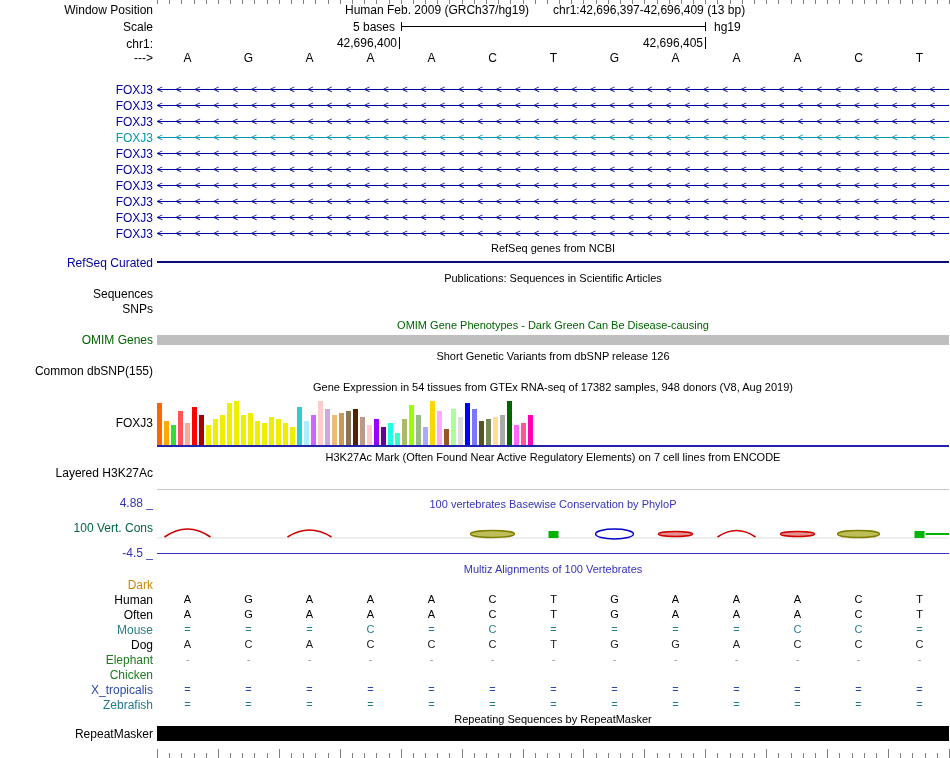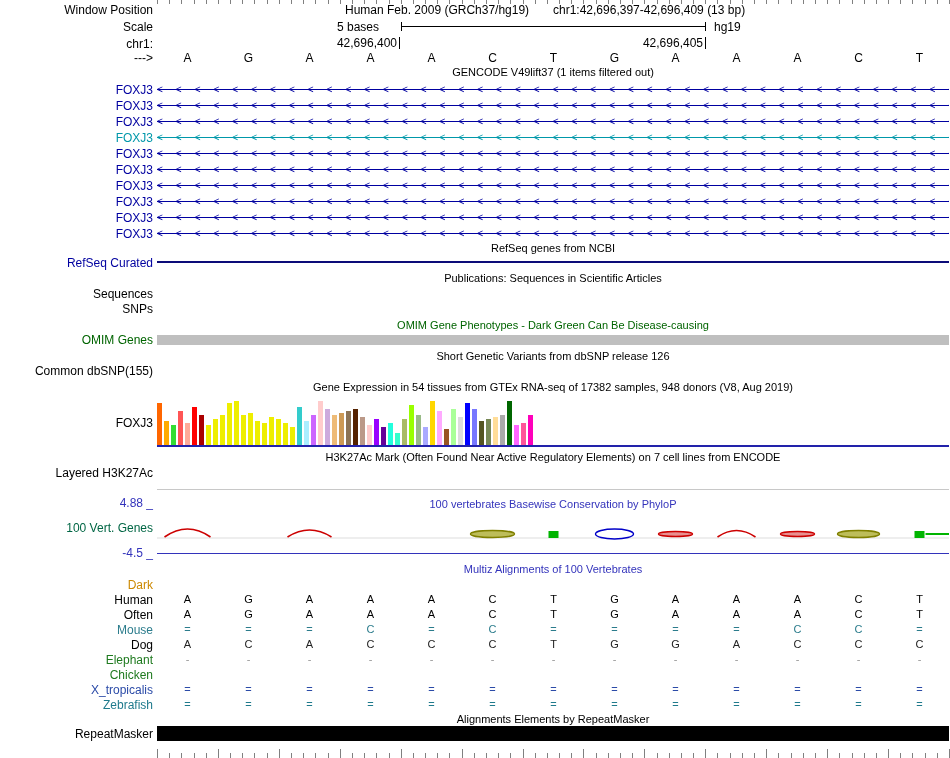--- a/index.html
+++ b/index.html
@@ -105,21 +105,21 @@
       <div class="tick" style="left: 924.631px; height: 4px; top: 0px;"></div>
       <div class="tick" style="left: 936.815px; height: 4px; top: 0px;"></div>
       <div class="tick" style="left: 949px; height: 4px; top: 0px;"></div>
     </div>
 
   <div class="lbl" style="top:3px">Window Position</div>
   <div class="txt" style="left:345px;top:3px">Human Feb. 2009 (GRCh37/hg19)</div>
   <div class="txt" style="left:553px;top:3px">chr1:42,696,397-42,696,409 (13 bp)</div>
 
   <div class="lbl" style="top:20px">Scale</div>
-  <div class="txt" style="left:141px;top:20px;width:238px;text-align:right">5 bases</div>
+  <div class="txt" style="left:157px;top:20px;width:238px;text-align:right">5 bases</div>
   <div id="scale-bar"></div>
   <div class="txt" style="left:714px;top:20px">hg19</div>
 
   <div class="lbl" style="top:37px">chr1:</div>
   <div class="txt" style="left:317px;top:36px;width:80px;text-align:right">42,696,400</div>
   <div class="tickv" style="left:399px;top:37px"></div>
   <div class="txt" style="left:623px;top:36px;width:80px;text-align:right">42,696,405</div>
   <div class="tickv" style="left:705px;top:37px"></div>
 
   <div class="lbl" style="top:51px">---&gt;</div>
@@ -132,21 +132,20 @@
       <div class="cell" style="left: 462px;">C</div>
       <div class="cell" style="left: 523px;">T</div>
       <div class="cell" style="left: 584px;">G</div>
       <div class="cell" style="left: 645px;">A</div>
       <div class="cell" style="left: 706px;">A</div>
       <div class="cell" style="left: 767px;">A</div>
       <div class="cell" style="left: 828px;">C</div>
       <div class="cell" style="left: 889px;">T</div>
     </div>
 
-  <div class="hdr" style="top:66px">GENCODE V49lift37 (1 items filtered out)</div>
   <div id="gencode-rows">
       <div class="generow" style="color: rgb(0, 0, 160);">
         <div class="glabel" style="color: rgb(0, 0, 160);">FOXJ3</div>
         <div class="arrows">&lt;&lt;&lt;&lt;&lt;&lt;&lt;&lt;&lt;&lt;&lt;&lt;&lt;&lt;&lt;&lt;&lt;&lt;&lt;&lt;&lt;&lt;&lt;&lt;&lt;&lt;&lt;&lt;&lt;&lt;&lt;&lt;&lt;&lt;&lt;&lt;&lt;&lt;&lt;&lt;&lt;&lt;&lt;&lt;</div>
       </div>
       <div class="generow" style="color: rgb(0, 0, 160);">
         <div class="glabel" style="color: rgb(0, 0, 160);">FOXJ3</div>
         <div class="arrows">&lt;&lt;&lt;&lt;&lt;&lt;&lt;&lt;&lt;&lt;&lt;&lt;&lt;&lt;&lt;&lt;&lt;&lt;&lt;&lt;&lt;&lt;&lt;&lt;&lt;&lt;&lt;&lt;&lt;&lt;&lt;&lt;&lt;&lt;&lt;&lt;&lt;&lt;&lt;&lt;&lt;&lt;&lt;&lt;</div>
       </div>
       <div class="generow" style="color: rgb(0, 0, 160);">
@@ -271,21 +270,21 @@
       <ellipse cx="335.5" cy="27" rx="22" ry="3.5" fill="#BDBD5A" stroke="#808000" stroke-width="1.4"></ellipse>
       <rect x="391.5" y="24" width="10" height="7" fill="#00B400"></rect>
       <ellipse cx="457.5" cy="27" rx="19" ry="5" fill="#FFFFFF" stroke="#0000C8" stroke-width="1.4"></ellipse>
       <ellipse cx="518.5" cy="27" rx="17" ry="2.5" fill="#E89090" stroke="#CC0000" stroke-width="1.4"></ellipse>
       <path d="M 560.5 30 Q 579.5 17 598.5 30" fill="none" stroke="#CC0000" stroke-width="1.6"></path>
       <ellipse cx="640.5" cy="27" rx="17" ry="2.5" fill="#E89090" stroke="#CC0000" stroke-width="1.4"></ellipse>
       <ellipse cx="701.5" cy="27" rx="21" ry="3.5" fill="#BDBD5A" stroke="#808000" stroke-width="1.4"></ellipse>
       <rect x="757.5" y="24" width="10" height="7" fill="#00B400"></rect>
       <line x1="768.5" x2="794.5" y1="27" y2="27" stroke="#00B400" stroke-width="2"></line>
     </svg>
-  <div class="lbl" style="top:521px;color:#006644">100 Vert. Genes</div>
+  <div class="lbl" style="top:521px;color:#006644">100 Vert. Cons</div>
   <div class="lbl" style="top:546px;color:#3333BB">-4.5 _</div>
   <div class="hline" style="left:157px;top:553px;width:792px;height:1px;background:#3333BB"></div>
 
   <div class="hdr" style="top:563px;color:#3333BB">Multiz Alignments of 100 Vertebrates</div>
   <div id="multiz-rows">
       <div class="mrow">
         <div class="mlbl" style="color: rgb(204, 136, 0);">Dark</div>
       </div>
       <div class="mrow">
         <div class="mlbl" style="color: rgb(0, 0, 0);">Human</div>
@@ -397,21 +396,21 @@
         <div class="mcell" style="left: 523px; color: rgb(31, 122, 140);">=</div>
         <div class="mcell" style="left: 584px; color: rgb(31, 122, 140);">=</div>
         <div class="mcell" style="left: 645px; color: rgb(31, 122, 140);">=</div>
         <div class="mcell" style="left: 706px; color: rgb(31, 122, 140);">=</div>
         <div class="mcell" style="left: 767px; color: rgb(31, 122, 140);">=</div>
         <div class="mcell" style="left: 828px; color: rgb(31, 122, 140);">=</div>
         <div class="mcell" style="left: 889px; color: rgb(31, 122, 140);">=</div>
       </div>
     </div>
 
-  <div class="hdr" style="top:713px">Alignments Elements by RepeatMasker</div>
+  <div class="hdr" style="top:713px">Repeating Sequences by RepeatMasker</div>
   <div class="lbl" style="top:727px">RepeatMasker</div>
   <div class="hline" style="left:157px;top:726px;width:792px;height:15px;background:#000"></div>
 
   <div id="ruler-bottom">
       <div class="tick" style="left: 157px; height: 9px; bottom: 0px;"></div>
       <div class="tick" style="left: 169.185px; height: 5px; bottom: 0px;"></div>
       <div class="tick" style="left: 181.369px; height: 5px; bottom: 0px;"></div>
       <div class="tick" style="left: 193.554px; height: 5px; bottom: 0px;"></div>
       <div class="tick" style="left: 205.738px; height: 5px; bottom: 0px;"></div>
       <div class="tick" style="left: 217.923px; height: 9px; bottom: 0px;"></div>

